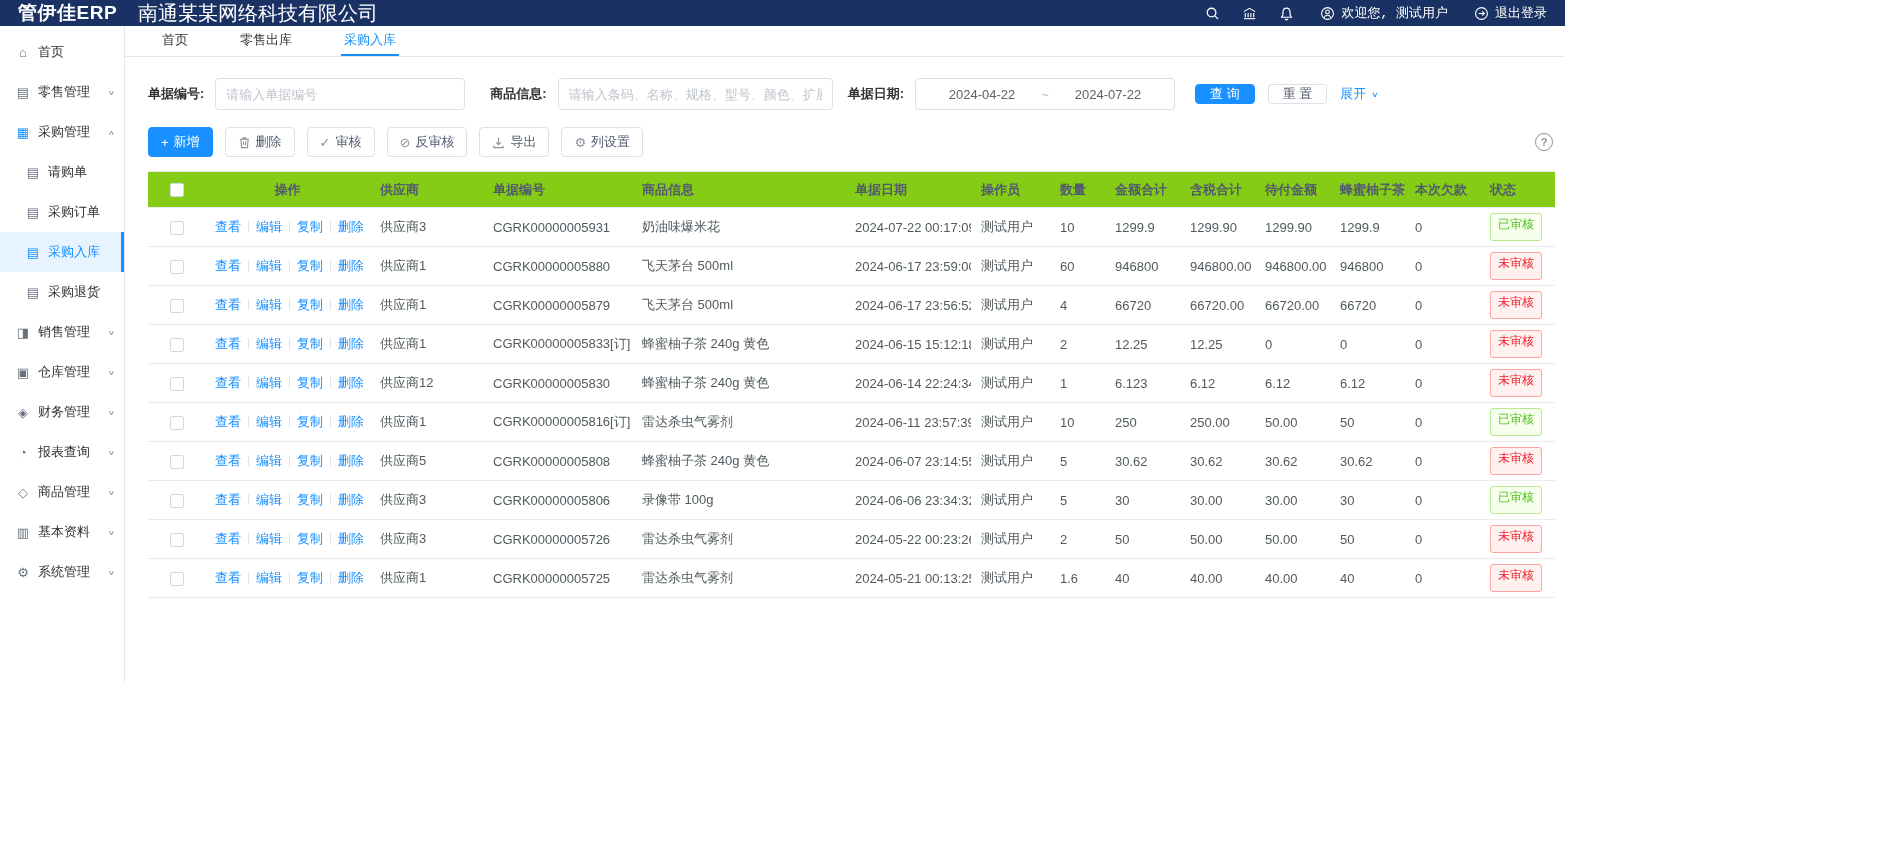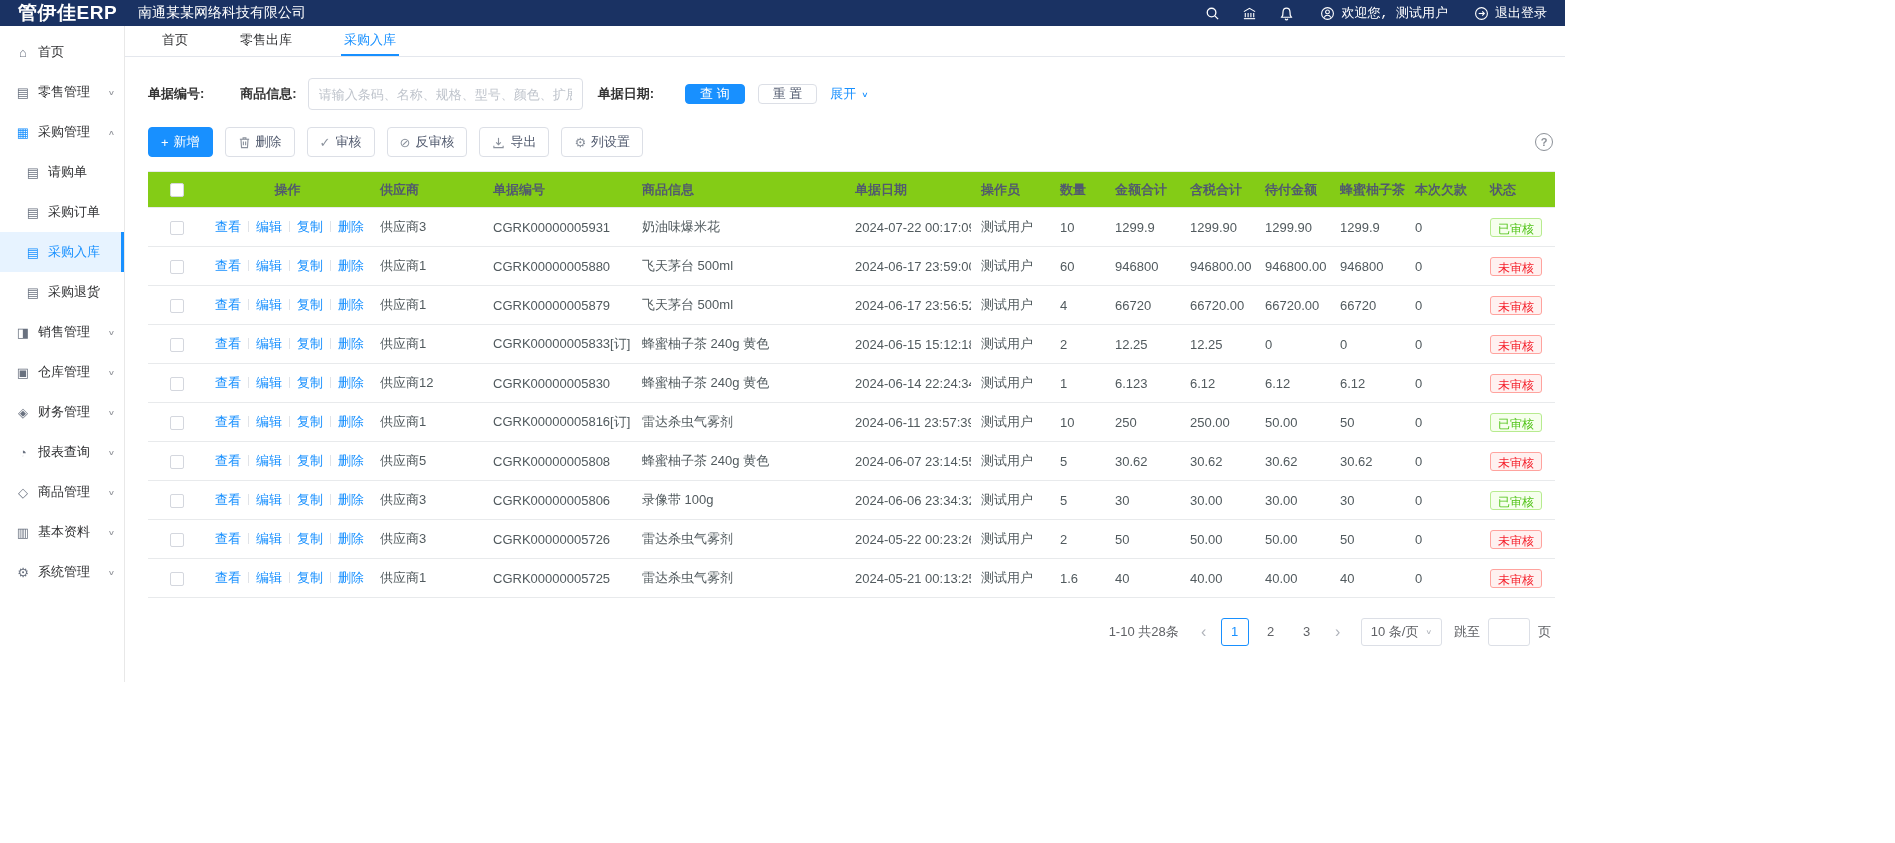--- a/index.html
+++ b/index.html
@@ -3,21 +3,21 @@
 <meta charset="utf-8">
 <style>
   * { margin:0; padding:0; box-sizing:border-box; }
   html,body { background:#ffffff; }
   body { min-width:1895px; min-height:843px; font-family:"Liberation Sans","DejaVu Sans",sans-serif; }
   .app { width:1565px; height:698px; background:#fff; overflow:hidden; }
 
   
   .topbar { height:26px; background:#1a3263; display:flex; align-items:center; color:#fff; }
   .logo { flex:0 0 125px; padding-left:18px; font-size:19px; font-weight:bold; letter-spacing:.5px; white-space:nowrap; }
-  .company { font-size:14px; margin-left:13px; white-space:nowrap; }
+  .company { font-size:20px; margin-left:13px; white-space:nowrap; }
   .top-right { margin-left:auto; display:flex; align-items:center; padding-right:18px; font-size:13px;font-family:Liberation Mono, monospace; }
   .ticon { margin-left:22px; display:inline-flex; align-items:center; cursor:pointer; }
   .ticon svg { display:block; }
   .top-group { display:flex; align-items:center; margin-left:26px; gap:6px; cursor:pointer; white-space:nowrap; }
 
   
   .layout { display:flex; height:656px; }
   .sidebar { flex:0 0 125px; width:125px; border-right:1px solid #e8e8e8; padding-top:6px; overflow:hidden; background:#fff; }
   .menu-item { height:40px; display:flex; align-items:center; padding:0 9px 0 15px; font-size:13px; color:#303133; cursor:pointer; white-space:nowrap; }
   .menu-item .micon { flex:0 0 16px; width:16px; margin-right:7px; color:#6a7280; font-size:13px; text-align:center; }
@@ -66,21 +66,21 @@
 
   
   .table-wrap { padding:14px 10px 0 23px; }
   table { border-collapse:collapse; table-layout:fixed; width:1407px; font-size:13px; color:#515a5e; }
   th { background:#84cc16; height:36px; font-weight:bold; color:#515a6e; text-align:left; padding:0 10px; border-top:1px solid #e8eaec; border-bottom:1px solid #e8eaec; white-space:nowrap; overflow:hidden; }
   td { height:39px; border-bottom:1px solid #e8eaec; padding:0 10px; white-space:nowrap; overflow:hidden; background:#fff; }
   th.center, td.center { text-align:center; }
   .checkbox { display:inline-block; width:14px; height:14px; border:1px solid #d4d7de; border-radius:2px; background:#fff; vertical-align:middle; cursor:pointer; }
   .rlink { color:#1890ff; cursor:pointer; text-decoration:none; }
   .divider { display:inline-block; width:1px; height:11px; background:#e0e3e8; margin:0 7px; vertical-align:-1px; }
-  .tag { display:inline-block; height:19px; line-height:20px; padding:0 7px; font-size:12px; border-radius:3px; border:1px solid; }
+  .tag { display:inline-block; height:28px; line-height:20px; padding:0 7px; font-size:12px; border-radius:3px; border:1px solid; }
   .tag.approved { color:#52c41a; background:#f6ffed; border-color:#b7eb8f; }
   .tag.pending { color:#f5222d; background:#fff1f0; border-color:#ffa39e; }
 
   
   .pagination { display:flex; align-items:center; justify-content:flex-end; padding:20px 14px 0 0; font-size:13px; color:#606266; }
   .pg-total { margin-right:12px; }
   .pg-arrow { width:26px; text-align:center; color:#b0b4bb; font-size:16px; cursor:pointer; line-height:1; }
   .pg-num { min-width:28px; height:28px; line-height:26px; text-align:center; margin:0 4px; cursor:pointer; border:1px solid transparent; border-radius:3px; display:inline-block; }
   .pg-num.active { border-color:#1890ff; color:#1890ff; }
   .pg-select { height:28px; border:1px solid #dcdfe6; border-radius:3px; display:inline-flex; align-items:center; padding:0 9px; margin:0 12px 0 10px; color:#606266; gap:7px; cursor:pointer; }
@@ -215,23 +215,29 @@
 
     <main class="main">
       <div class="tabbar">
           <div class="tab">首页</div>
           <div class="tab">零售出库</div>
           <div class="tab active">采购入库</div>
         </div>
 
       <div class="filters">
         <span class="flabel">单据编号:</span>
+        <input class="input w250" placeholder="请输入单据编号" style="">
         <span class="flabel ml25">商品信息:</span>
         <input class="input w275" placeholder="请输入条码、名称、规格、型号、颜色、扩展..." style="">
         <span class="flabel ml15">单据日期:</span>
+        <div class="daterange">
+          <span class="dval">2024-04-22</span>
+          <span class="sep">~</span>
+          <span class="dval">2024-07-22</span>
+        </div>
         <button class="btn primary h32 mlbtn">查 询</button>
         <button class="btn plain h32 mlbtn2">重 置</button>
         <a class="expand-link">
           <span>展开</span>
           <span class="chev">∨</span>
         </a>
       </div>
 
       <div class="toolbar">
         <button class="btn primary h30">
@@ -472,28 +478,15 @@
                 <td>40.00</td>
                 <td>40.00</td>
                 <td>40</td>
                 <td>0</td>
                 <td><span class="tag pending">未审核</span></td>
               </tr>
             </tbody>
         </table>
       </div>
 
-      <div class="pagination">
-        <span class="pg-total">1-10 共28条</span>
-        <span class="pg-arrow">‹</span>
-        <span><span class="pg-num active">1</span><span class="pg-num">2</span><span class="pg-num">3</span></span>
-        <span class="pg-arrow">›</span>
-        <span class="pg-select">
-          <span>10 条/页</span>
-          <span class="caret">∨</span>
-        </span>
-        <span>跳至</span>
-        <input class="pg-input" style="">
-        <span>页</span>
-      </div>
     </main>
   </div>
 </div>
 
 </body></html>

